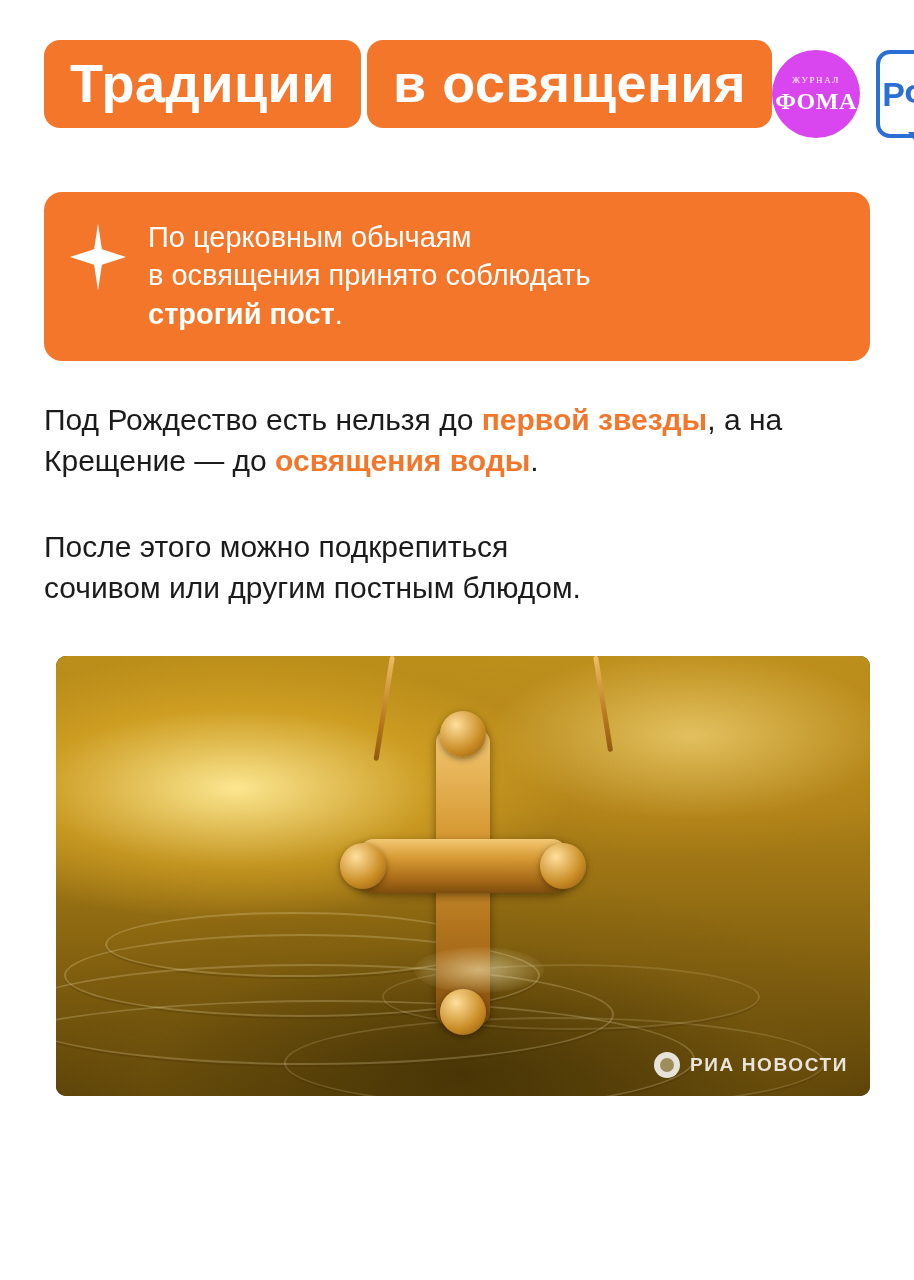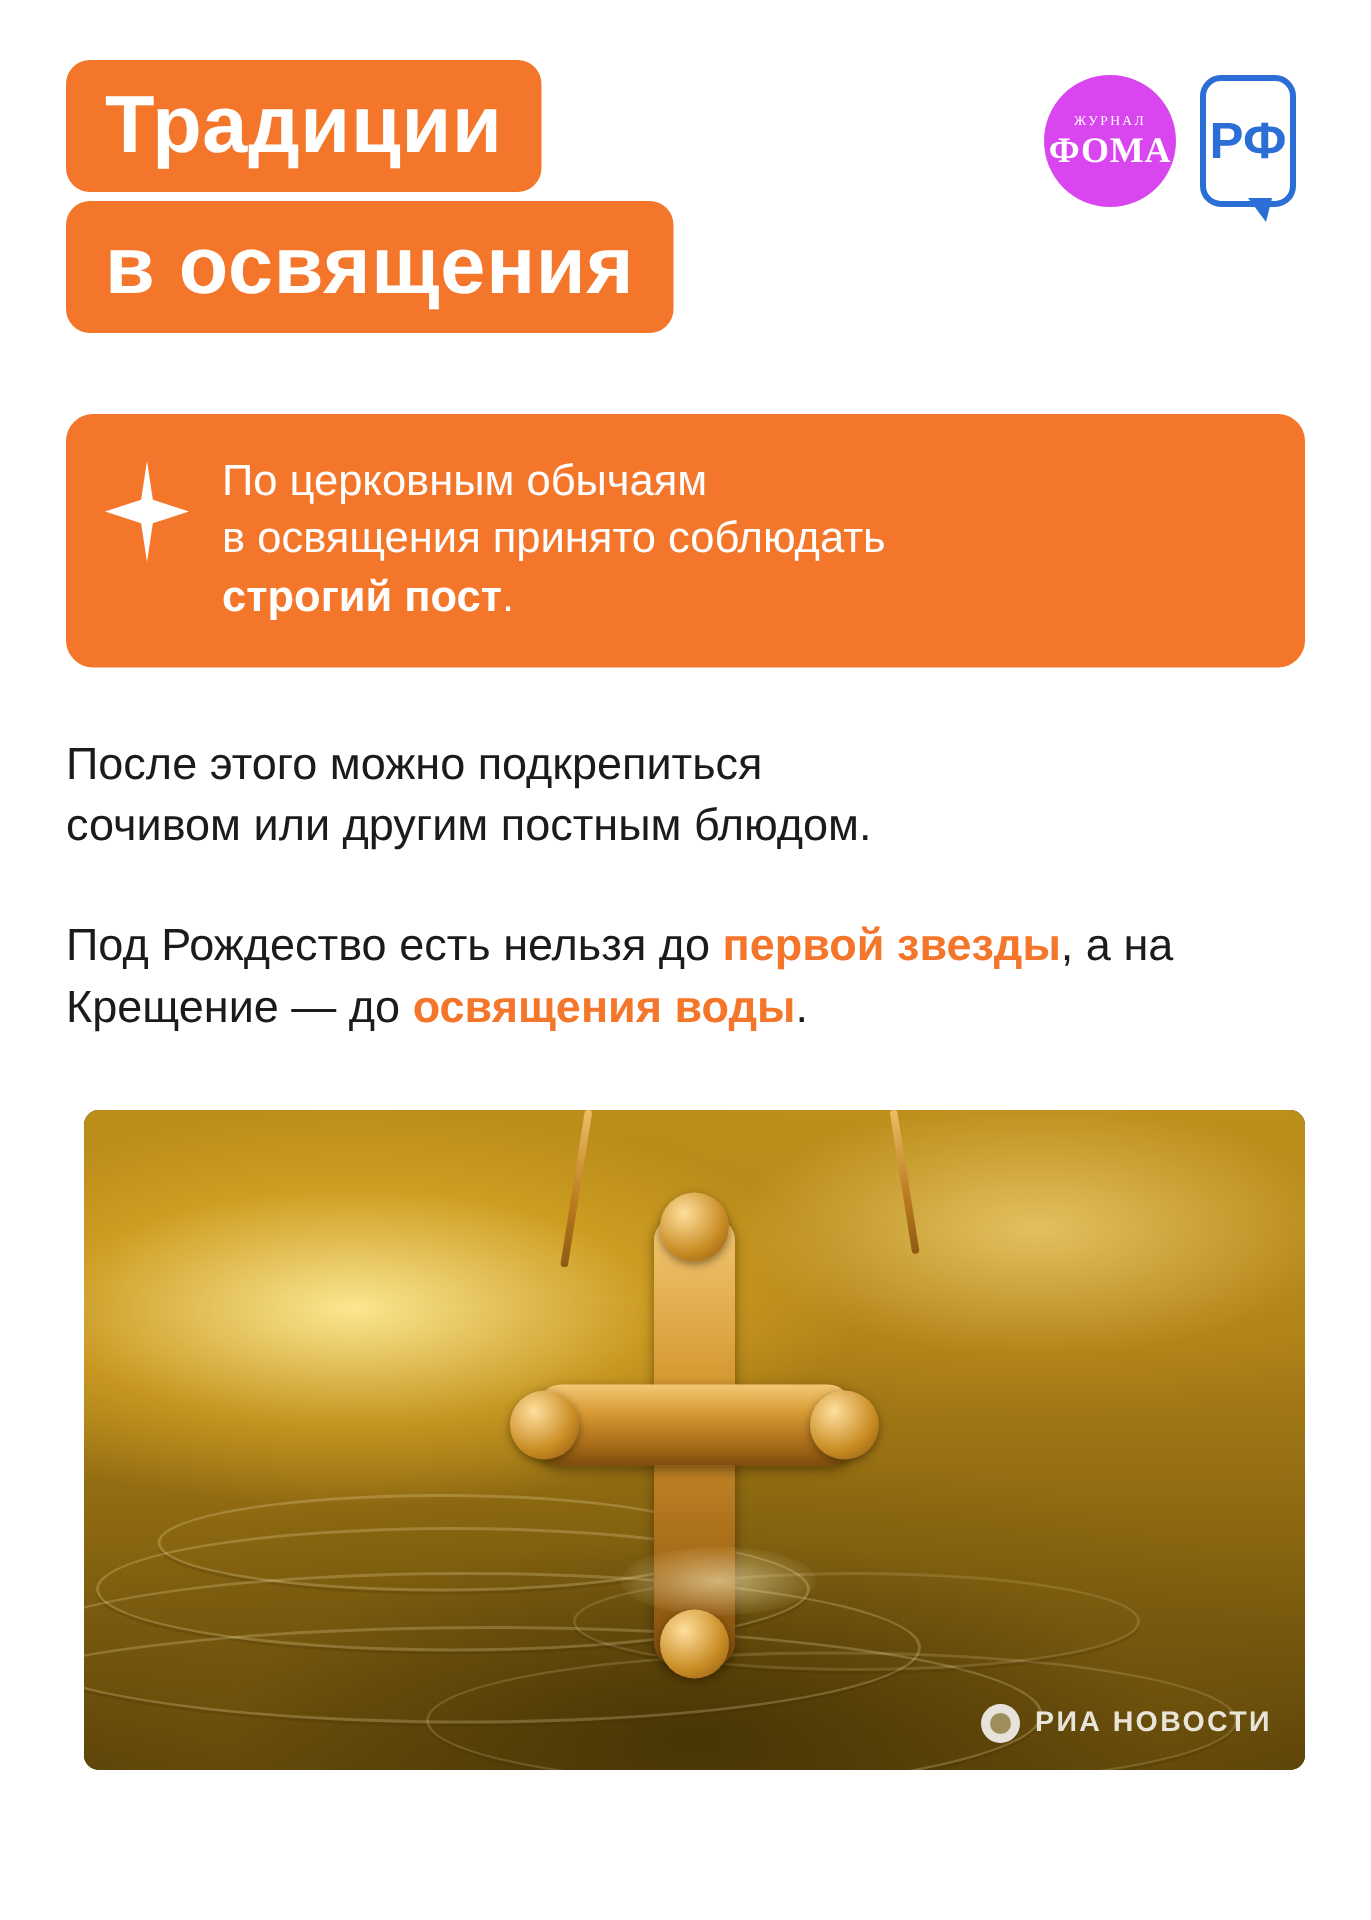--- a/index.html
+++ b/index.html
@@ -25,21 +25,21 @@
   
   .header {
     position: relative;
     padding: 40px 44px 0 44px;
     display: flex;
     align-items: flex-start;
     justify-content: space-between;
   }
   .title-block {
     display: flex;
-    flex-direction: column;
+    flex-direction: row;
     align-items: flex-start;
     gap: 6px;
   }
   .title-line {
     display: inline-block;
     background: #F4762A;
     color: #ffffff;
     font-size: 54px;
     font-weight: bold;
     line-height: 1.0;
@@ -298,27 +298,27 @@
     <svg class="star-icon" viewBox="0 0 100 120">
       <path d="M50 0 L57 46 L100 60 L57 74 L50 120 L43 74 L0 60 L43 46 Z" fill="#ffffff"></path>
     </svg>
     <div class="callout-text">
       <span>По церковным обычаям</span><br>
       <span>в освящения принято соблюдать</span><br>
       <b>строгий пост</b><span>.</span>
     </div>
   </div>
 
+  <div class="body-text">
+    <span>Под Рождество есть нельзя до </span><span class="hl">первой звезды</span><span>, а на Крещение — до </span><span class="hl">освящения воды</span><span>.</span>
+  </div>
+
   <div class="body-text para-2">
     <span>После этого можно подкрепиться</span><br>
     <span>сочивом или другим постным блюдом.</span>
-  </div>
-
-  <div class="body-text">
-    <span>Под Рождество есть нельзя до </span><span class="hl">первой звезды</span><span>, а на Крещение — до </span><span class="hl">освящения воды</span><span>.</span>
   </div>
 
   <div class="photo-wrap">
     <div class="photo"></div>
 
     <div class="ripple r1"></div>
     <div class="ripple r2"></div>
     <div class="ripple r3"></div>
     <div class="ripple r4"></div>
     <div class="ripple r5"></div>

